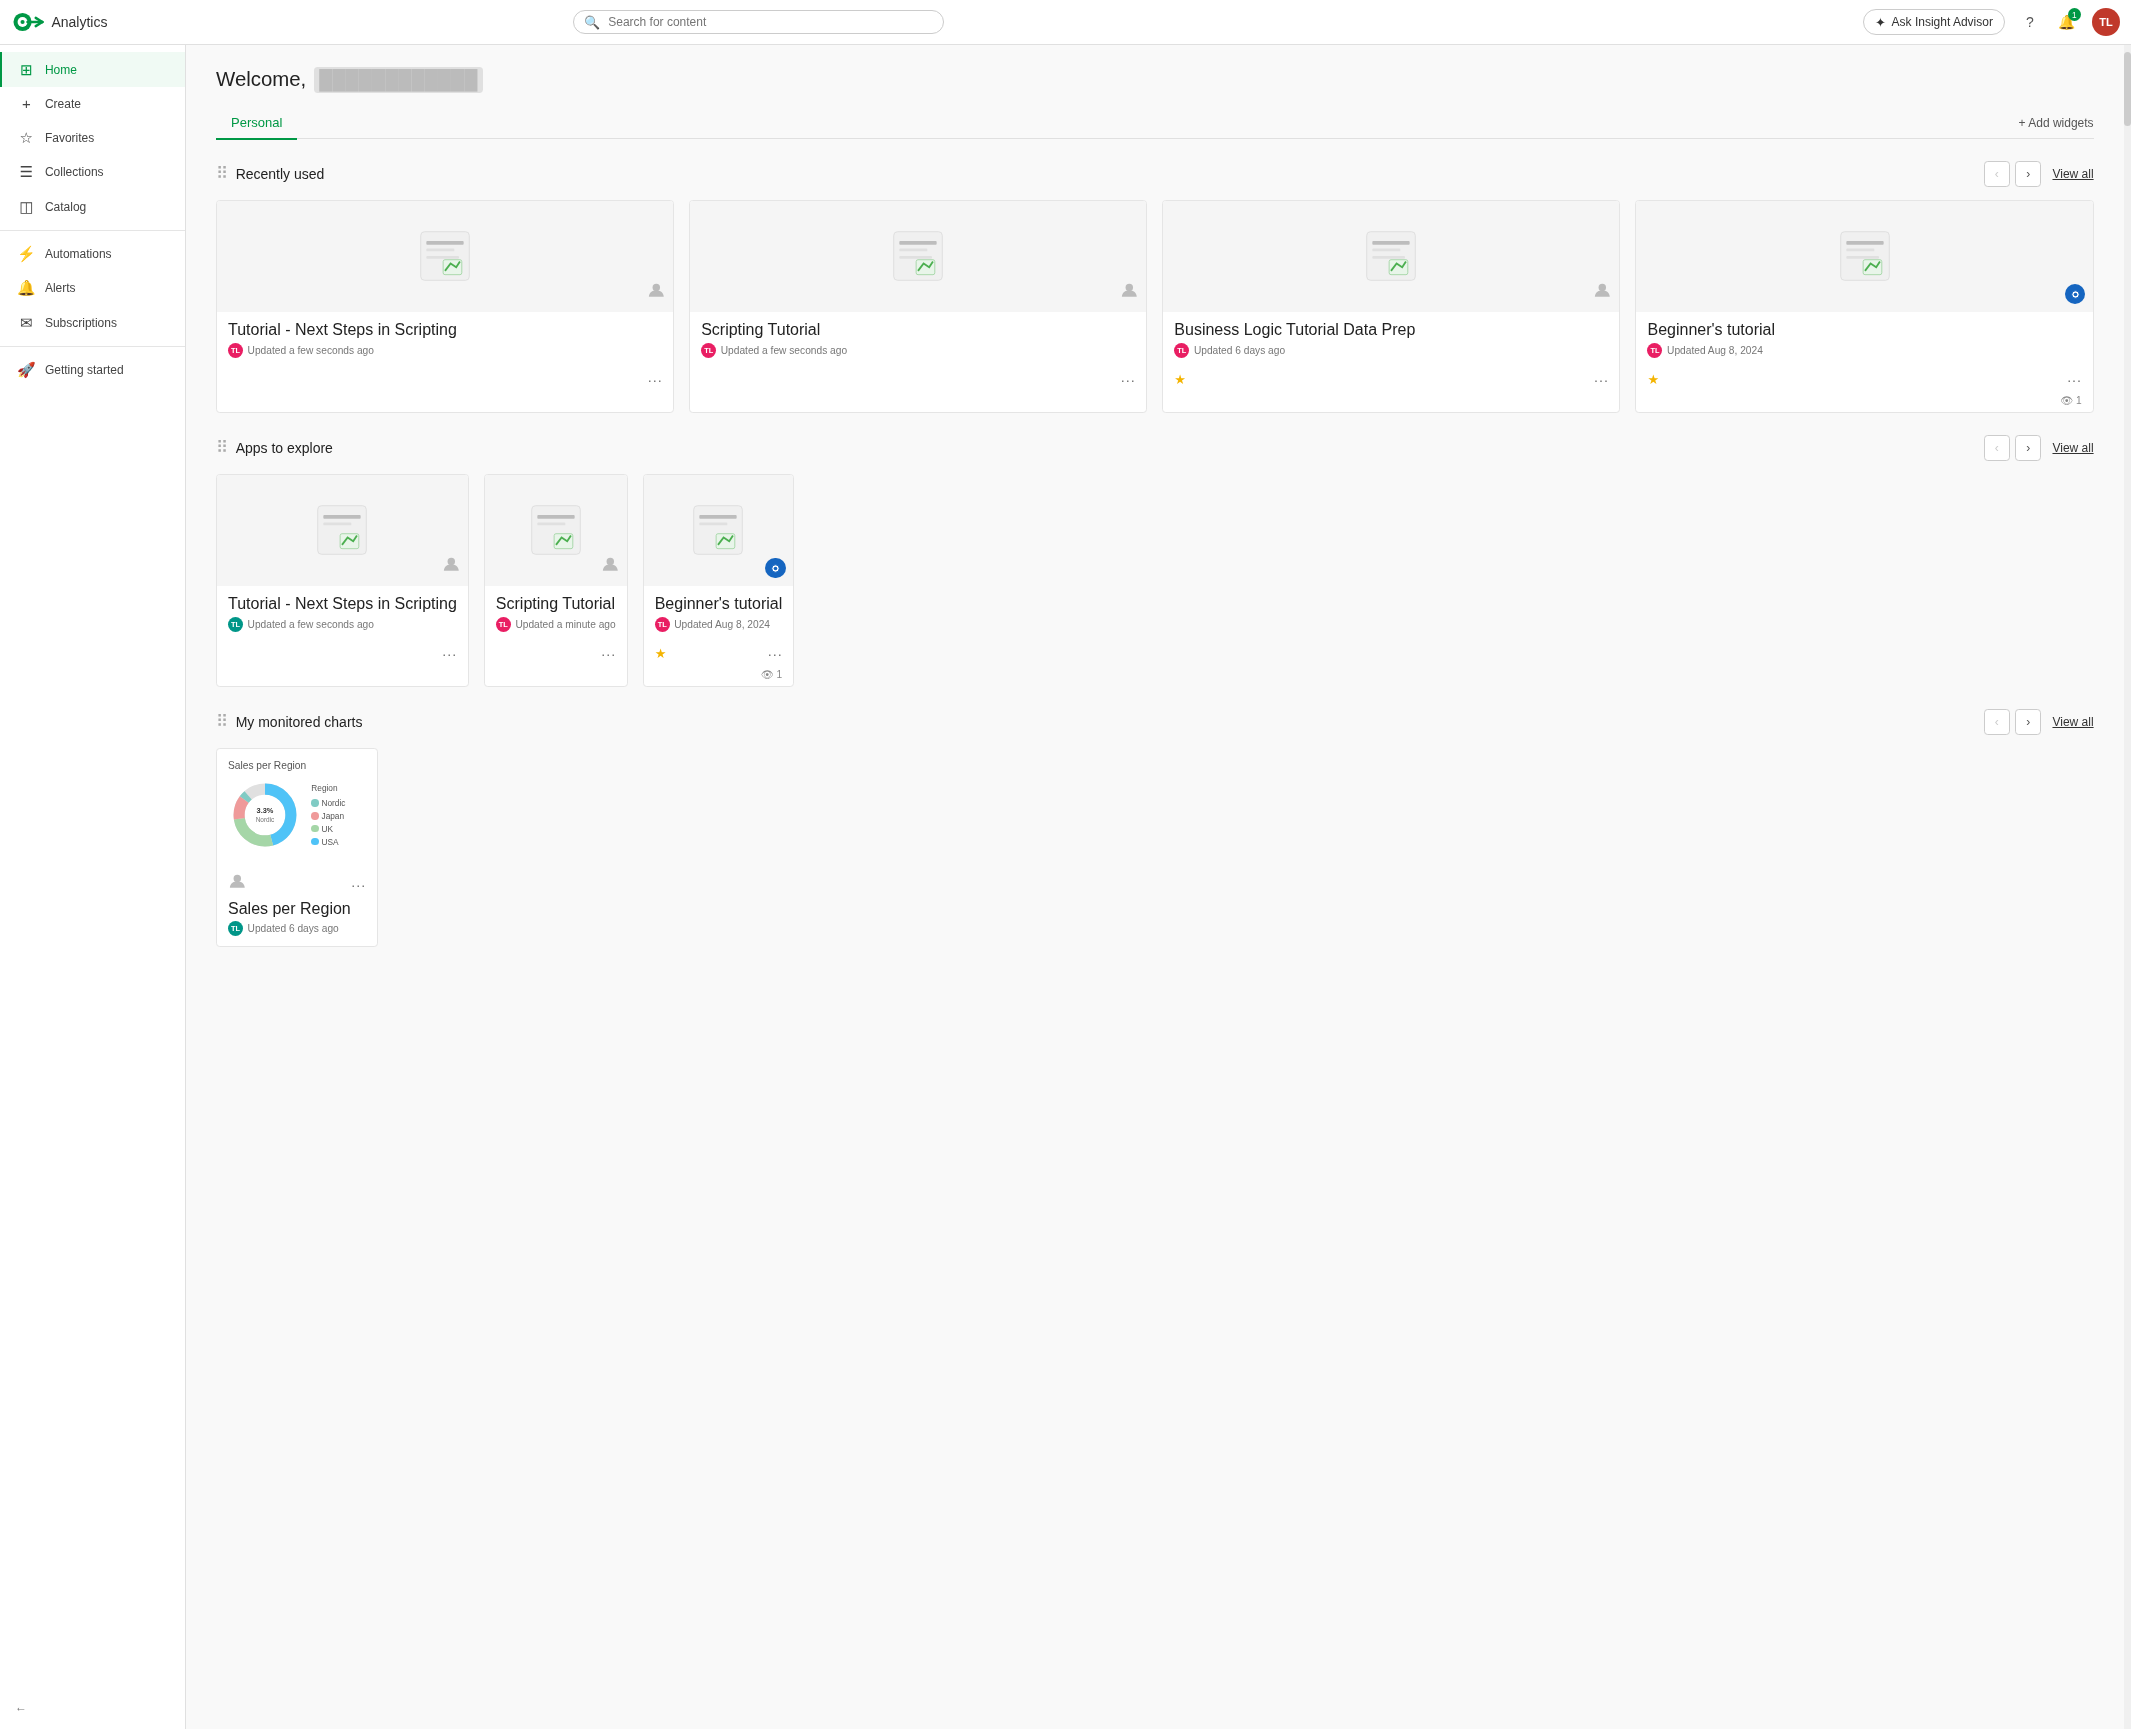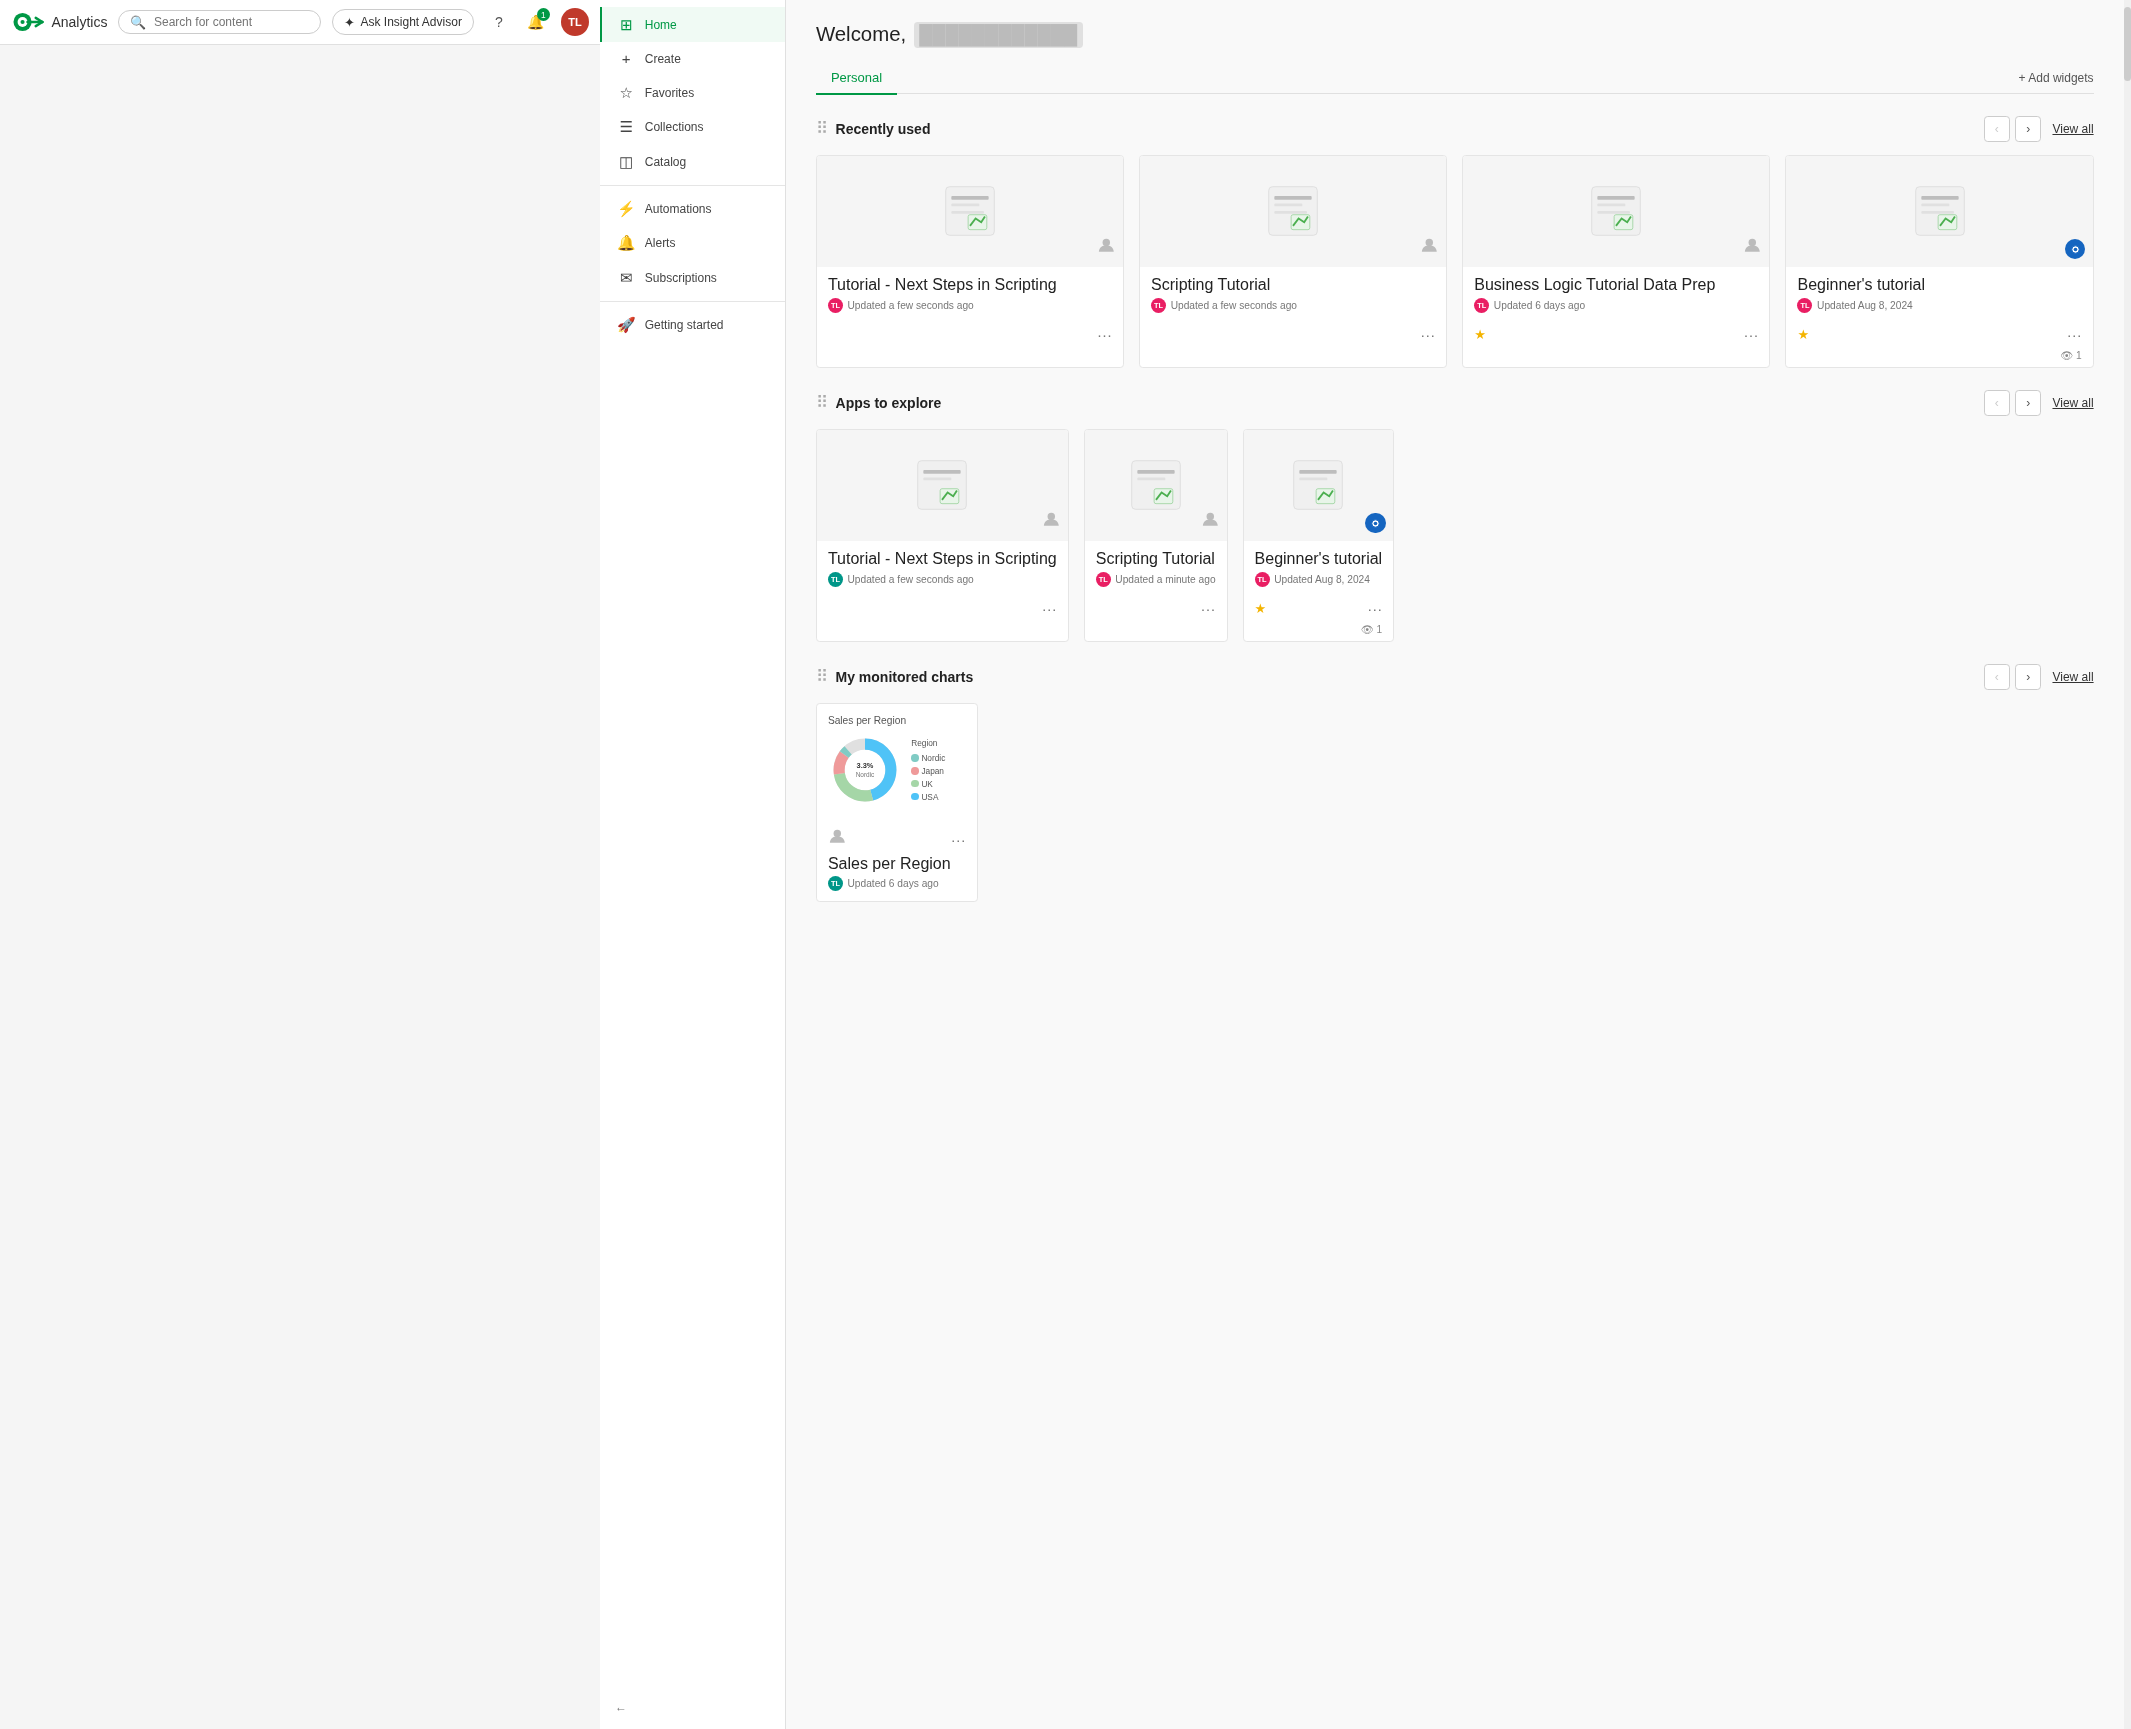--- a/index.html
+++ b/index.html
@@ -1,19 +1,19 @@
 <!DOCTYPE html>
 <html style="font-size:15px"><head>
   <meta charset="utf-8">
   <style>
     * { box-sizing: border-box; margin: 0; padding: 0; }
     body { font-family: 'Segoe UI', Arial, sans-serif; background: #f5f5f5; color: #333; font-size: 13px; overflow: hidden; }
 
     
-    .app-shell { display: flex; flex-direction: row; height: 100vh; }
+    .app-shell { display: flex; flex-direction: column; height: 100vh; }
     .top-bar { display: flex; align-items: center; height: 45px; background: #fff; border-bottom: 0.9px solid #e0e0e0; padding: 0 11px; gap: 11px; z-index: 10; flex-shrink: 0; }
     .main-area { display: flex; flex: 1; overflow: hidden; }
     .sidebar { width: 186px; background: #fff; border-right: 0.9px solid #e0e0e0; display: flex; flex-direction: column; overflow-y: auto; flex-shrink: 0; }
     .content-area { flex: 1; overflow-y: auto; background: #f9f9f9; position: relative; }
 
     
     .top-bar-left { display: flex; align-items: center; gap: 7.4px; }
     .qlik-logo { width: 33px; height: 22px; }
     .app-title { font-size: 14px; font-weight: 500; color: #333; }
     .search-bar { flex: 1; max-width: 371px; margin: 0 auto; display: flex; align-items: center; border: 0.9px solid #ccc; border-radius: 18.6px; padding: 3.7px 11px; gap: 7.4px; background: #fff; }
@@ -37,21 +37,21 @@
     .page-content { padding: 22px 30px; }
     .welcome-name { color: #bbb; background: #e0e0e0; border-radius: 3.7px; padding: 1.9px 5.6px; font-size: 18.6px; }
     .tab { padding: 7.4px 15px; cursor: pointer; font-size: 13px; color: #555; border-bottom: 2.8px solid transparent; margin-bottom: -1.9px; }
     .tab.active { color: #009845; border-bottom: 2.8px solid #009845; font-weight: 500; }
     .add-widgets-btn { margin-left: auto; display: flex; align-items: center; gap: 4.6px; color: #555; cursor: pointer; font-size: 12px; border: none; background: none; }
 
     
     .section { margin-top: 22px; }
     .section-header { display: flex; align-items: center; margin-bottom: 13px; }
     .drag-handle { color: #aaa; font-size: 16.7px; margin-right: 7.4px; cursor: grab; }
-    .section-title { font-size: 14px; font-weight: 700; color: #222; }
+    .section-title { font-size: 14px; font-weight: 400; color: #222; }
     .section-nav { margin-left: auto; display: flex; align-items: center; gap: 5.6px; }
     .nav-arrow { width: 26px; height: 26px; border: 0.9px solid #ccc; border-radius: 3.7px; background: #fff; display: flex; align-items: center; justify-content: center; cursor: pointer; color: #555; font-size: 12px; }
     .nav-arrow.disabled { color: #ccc; cursor: default; }
     .view-all-link { font-size: 12px; color: #333; cursor: pointer; margin-left: 5.6px; text-decoration: underline; }
 
     
     .cards-grid { display: flex; gap: 15px; flex-wrap: nowrap; }
     .app-card { background: #fff; border: 0.9px solid #e5e5e5; border-radius: 3.7px; flex: 1; min-width: 0; cursor: pointer; position: relative; overflow: hidden; }
     .card-preview { height: 111px; background: #f5f5f5; display: flex; align-items: center; justify-content: center; position: relative; }
     .card-thumbnail-icon { position: absolute; bottom: 7.4px; right: 7.4px; font-size: 16.7px; color: #888; }

